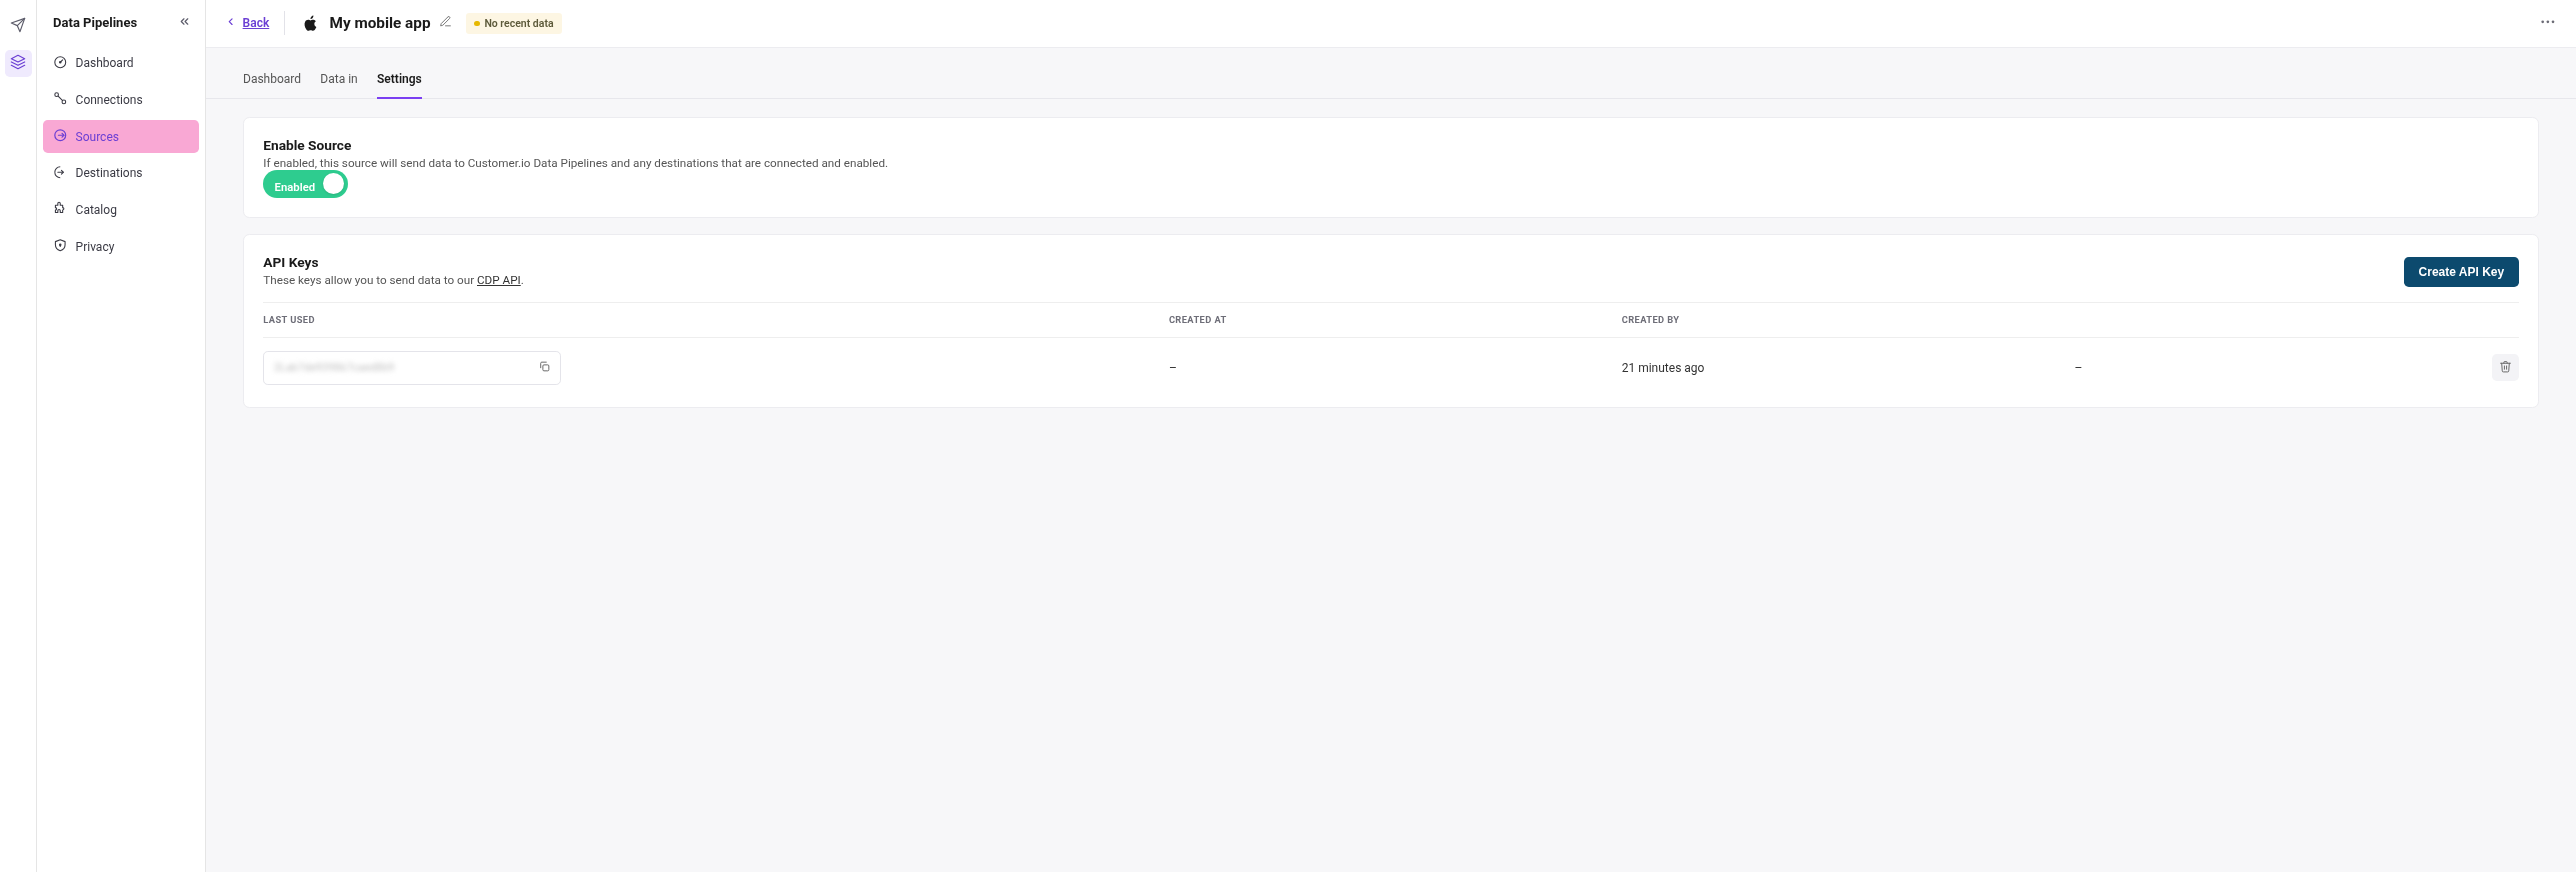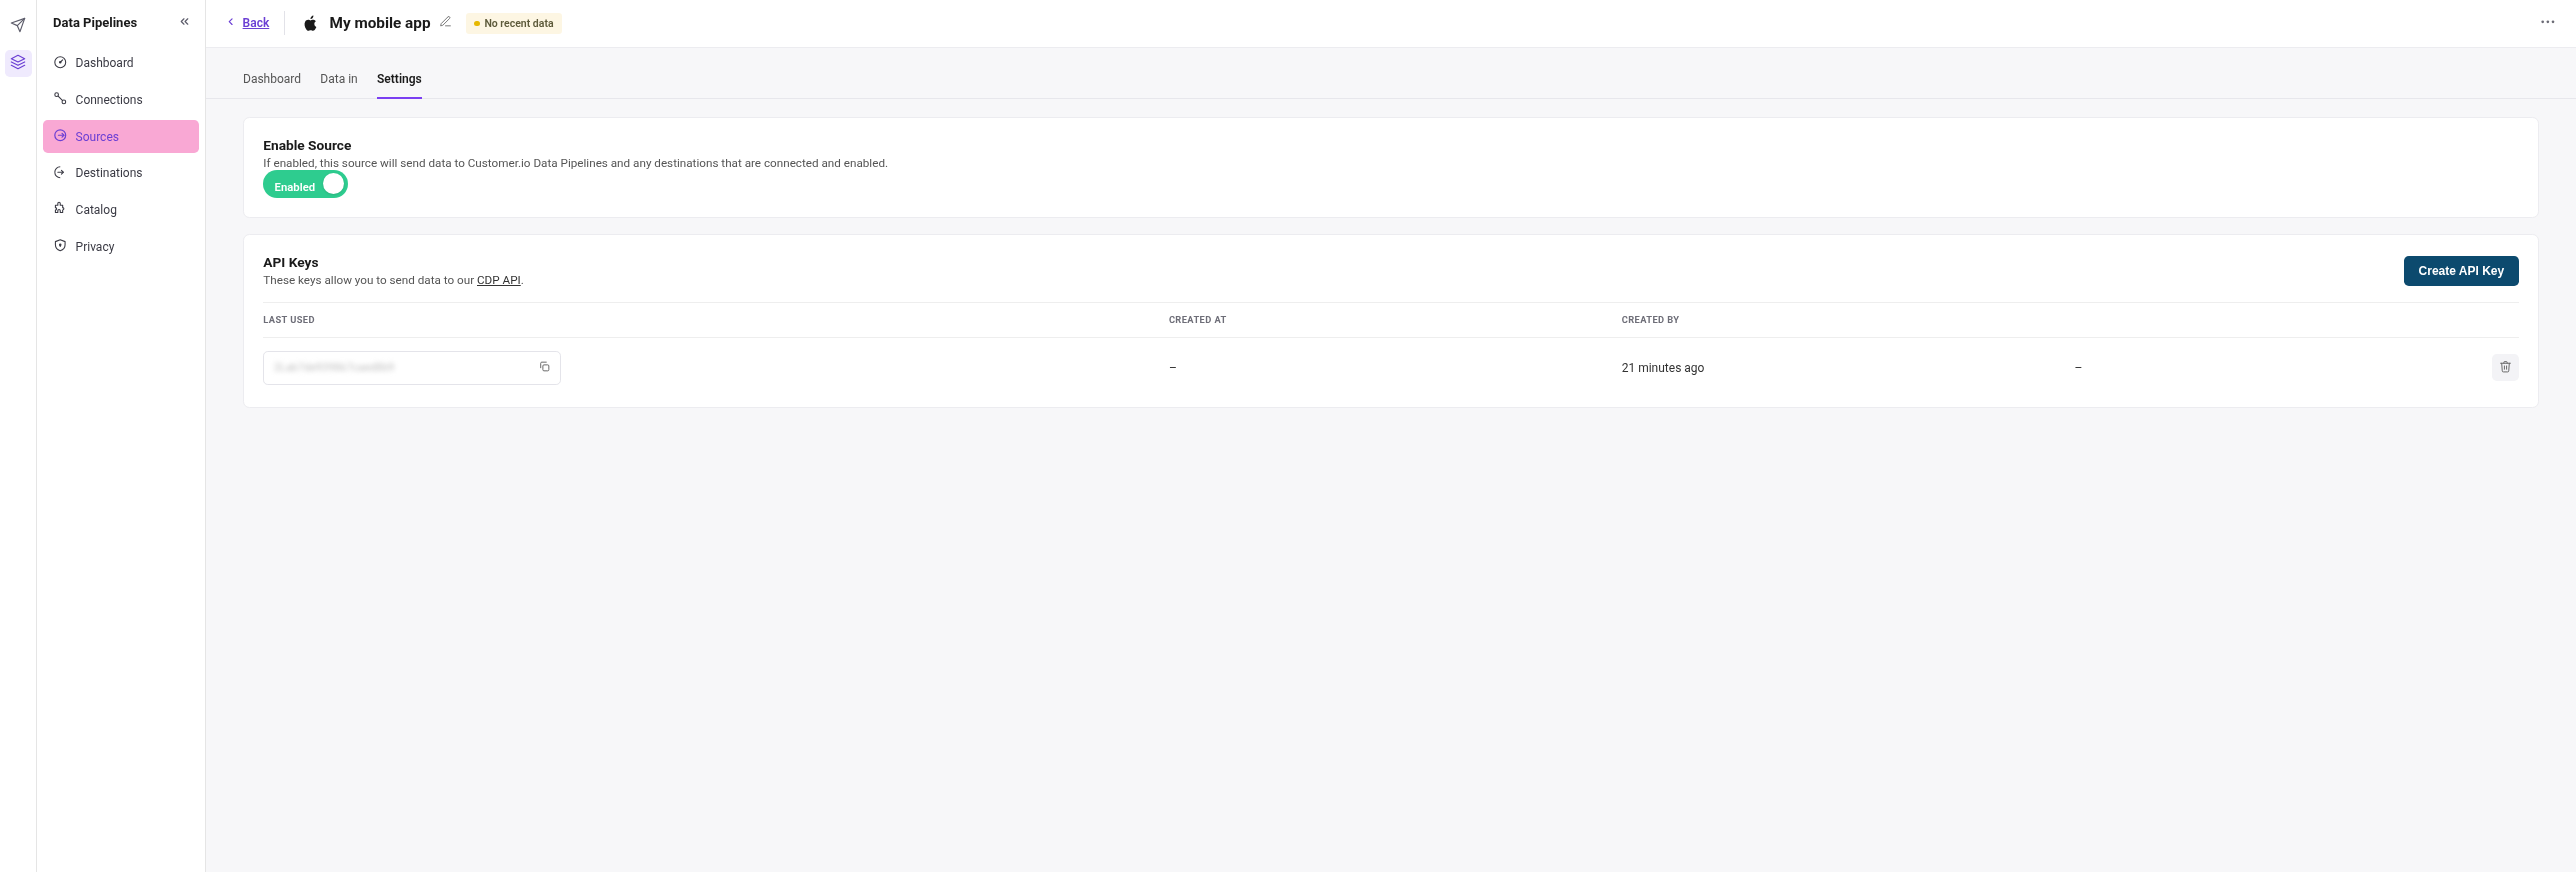--- a/index.html
+++ b/index.html
@@ -213,21 +213,21 @@
     }
     .toggle-knob {
       width: 21px; height: 21px;
       background: #fff;
       border-radius: 50%;
       box-shadow: 0 0.8px 2.4px rgba(0,0,0,0.15);
     }
     .apikeys-header {
       display: flex;
       justify-content: space-between;
-      align-items: center;
+      align-items: flex-end;
       margin-bottom: 14.5px;
     }
     .create-btn {
       background: #0c4a6e;
       color: #fff;
       border: none;
       padding: 8px 14.5px;
       border-radius: 4.8px;
       font-size: 12px;
       font-weight: 600;

